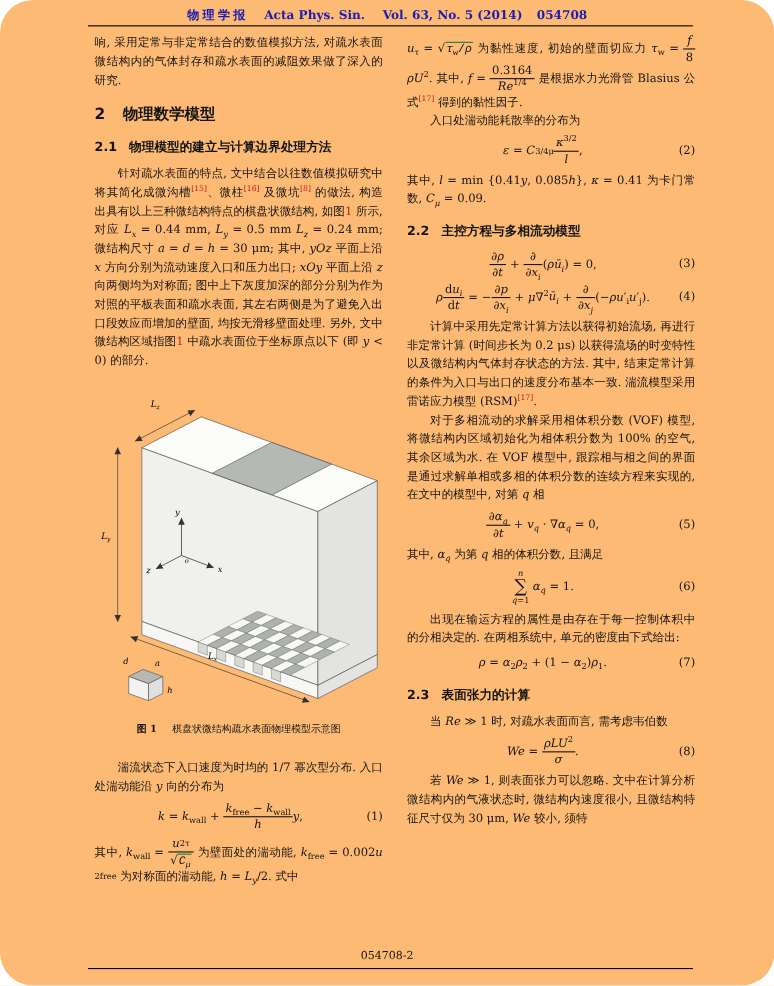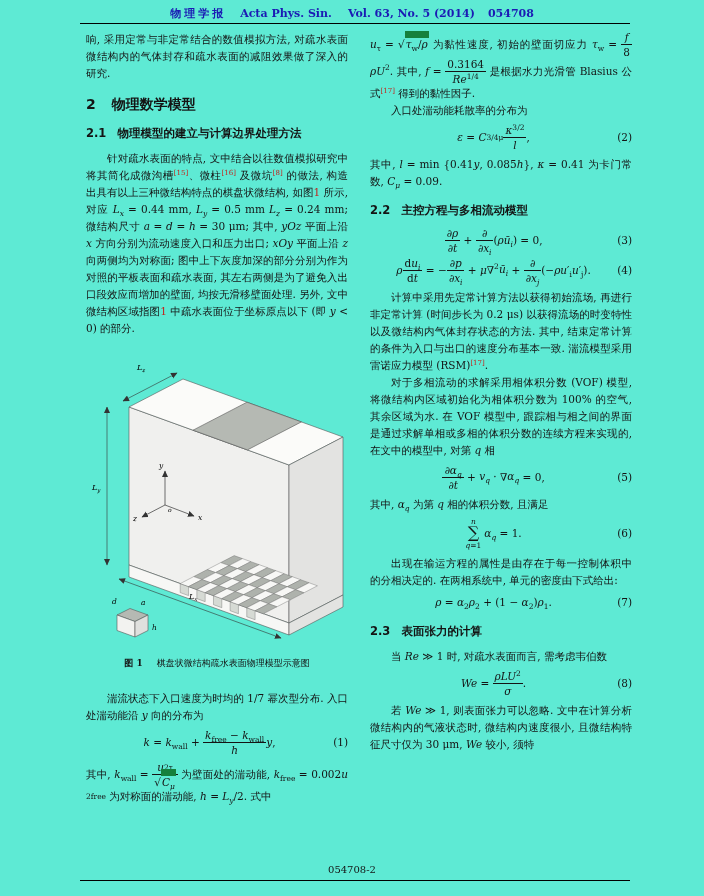--- a/index.html
+++ b/index.html
@@ -1,17 +1,17 @@
 <!DOCTYPE html>
 <html><head>
 <meta charset="utf-8">
 <style>
   html,body{margin:0;padding:0;background:#fff;}
-  .page{position:relative;width:704px;height:896px;background:#5eead4;overflow:hidden;
-        font-family:"DejaVu Serif","Liberation Serif",serif;font-size:10.5px;line-height:17px;color:#141414;}
+  .page{position:relative;width:704px;height:896px;background:#fdba74;overflow:hidden;
+        font-family:"DejaVu Serif","Liberation Serif",serif;font-size:10.5px;line-height:17px;color:#141414;border-radius:30px;}
   
   .header{position:absolute;top:5px;left:0;width:100%;text-align:center;font-weight:bold;font-size:11px;}
   .jh-cn{letter-spacing:3px;margin-right:14px;font-family:"DejaVu Sans","Liberation Sans",sans-serif;}
   .jh-en{margin-right:16px;}
   .jh-no{margin-left:13px;}
   .header-rule{position:absolute;top:23px;left:80px;width:550px;border-top:1.6px solid #000;}
   
   .col{position:absolute;top:31px;width:262px;text-align:justify;}
   .col-left{left:86px;}
   .col-right{left:370px;}
@@ -27,21 +27,21 @@
   .sec2h{font-family:"DejaVu Sans","Liberation Sans",sans-serif;font-size:11.5px;font-weight:bold;
         margin:12px 0 8px 0;text-align:left;}
   .sec2h .sec-no{margin-right:11px;}
   
   .eq{display:flex;align-items:center;margin:5px 0;}
   .eq-body{flex:1;text-align:center;}
   .eq-no{text-align:right;white-space:nowrap;}
   .frac{display:inline-block;text-align:center;vertical-align:middle;line-height:1.15;}
   .frac>.num{display:block;padding:0 2px 1px;border-bottom:1px solid #141414;}
   .frac>.den{display:block;padding:1px 2px 0;}
-  .ovl{border-top:7px solid #15803d;padding:0 1px;}
+  .ovl{border-top:1px solid #15803d;padding:0 1px;font-family:Liberation Mono, monospace;}
   .supsub{display:inline-flex;flex-direction:row;align-items:flex-start;vertical-align:middle;line-height:1;}
   .supsub sup,.supsub sub{display:block;font-size:7.5px;line-height:1.15;vertical-align:baseline;}
   .sum{display:inline-flex;flex-direction:column;align-items:center;vertical-align:middle;line-height:1;margin-right:3px;}
   .sum .lim{font-size:7.5px;line-height:1;}
   .sum .sym{font-size:16px;line-height:1.05;}
   
   .figure{margin-top:6px;text-align:center;}
   .fig-svg{display:block;margin:0 auto;}
   .fig-caption{text-align:center;font-size:9px;line-height:13px;margin-top:2px;text-align-last:center;}
   .fig-cap-label{font-weight:bold;margin-right:14px;}

